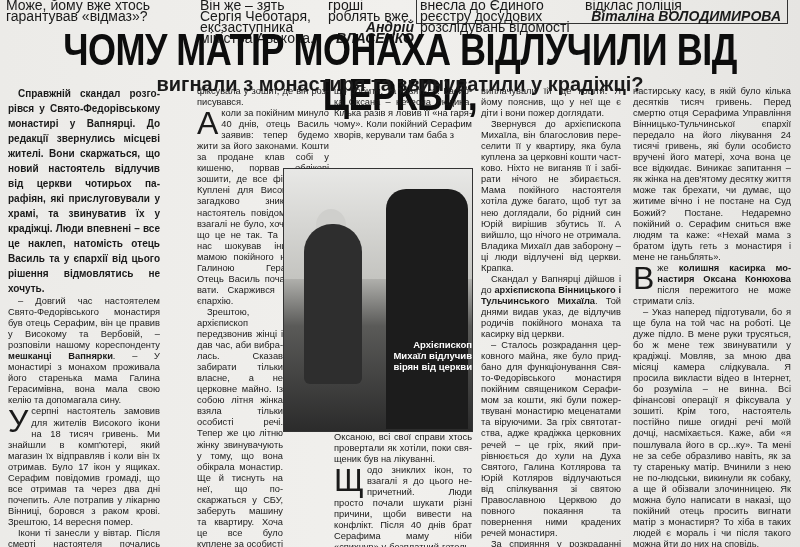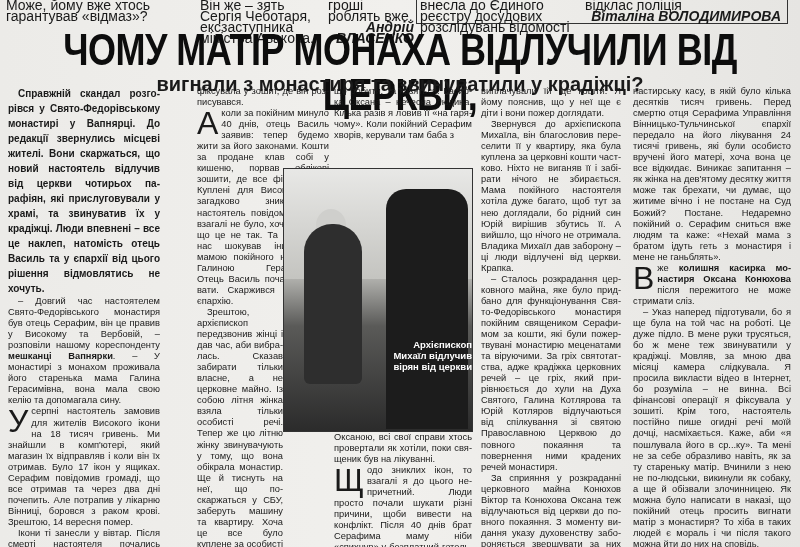--- a/index.html
+++ b/index.html
@@ -72,20 +72,21 @@
   </div>
 
   <div class="col" style="left:334px;top:432px;width:138px;">
     <p class="noi">Оксаною, всі свої справи хтось провертали як хотіли, поки свя­щеник був на лікуванні.</p>
     <p class="noi"><span class="drop">Щ</span><span>одо зниклих ікон, то взагалі я до цього не­причетний. Люди просто поча­ли шукати різні причини, щоби вивести на конфлікт. Після 40 днів брат Серафима маму ніби «спихнув» у безплатний готель, сам живе у Києві, не бідує. Фак­тично ми би опалювали монас­тир заради однієї людини. Крім того, Юрій просив, щоби ми</span></p>
   </div>
 
   <div class="col" style="left:481px;top:86px;width:140px;">
     <p class="noi">виплачували їй ще кошти. Я йому пояснив, що у неї ще є діти і вони пожер доглядати.</p>
     <p>Звернувся до архієпископа Михаїла, він благословив пере­селити її у квартиру, яка була куплена за церковні кошти част­ково. Ніхто не виганяв її і забі­рати нічого не збирається. Мама покійного настоятеля хоті­ла дуже багато, щоб тут за нею доглядали, бо рідний син Юрій вирішив збутись її. А вийшло, що нічого не отримала. Владика Михаїл дав заборону – ці люди відлучені від церкви. Крапка.</p>
+    <p><span>Скандал у Вапнярці дійшов і до </span><span class="b">архієпископа Вінницького і Тульчинського Михаїла</span><span>. Той днями видав указ, де відлучив родичів покійного монаха та касирку від церкви.</span></p>
     <p>– Сталось розкрадання цер­ковного майна, яке було прид­бано для функціонування Свя­то-Федорівського монастиря покійним священиком Серафи­мом за кошти, які були пожер­твувані монастирю меценатами та віруючими. За гріх святотат­ства, адже крадіжка церковних речей – це гріх, який при­рівнюється до хули на Духа Свя­того, Галина Котлярова та Юрій Котляров відлучаються від спілкування зі святою Право­славною Церквою до повного покаяння та повернення ними крадених речей монастиря.</p>
     <p>За сприяння у розкраданні церковного майна Конюхов Віктор та Конюхова Оксана теж відлучаються від церкви до по­вного покаяння. З моменту ви­дання указу духовенству забо­роняється звершувати за них будь-які молитви і допускати їх до таїнства. Ці особи розікрали фактично після смерті намісни­ка все майно монастиря та мо-</p>
   </div>
 
   <div class="col" style="left:633px;top:86px;width:158px;">
     <p class="noi">настирську касу, в якій було кілька десятків тисяч гривень. Перед смертю отця Серафима Управління Вінницько-Туль­чинської єпархії передало на його лікування 24 тисячі гри­вень, які були особисто вручені його матері, хоча вона це все відкидає. Виникає запитання – як жінка на дев'ятому десятку життя може так брехати, чи думає, що житиме вічно і не постане на Суд Божий? Поста­не. Недаремно покійний о. Серафим сниться вже людям та каже: «Нехай мама з братом ідуть геть з монастиря і мене не ганьблять».</p>
     <p class="noi"><span class="drop">В</span><span>же </span><span class="b">колишня касирка мо­настиря Оксана Конюхо­ва</span><span> після пережитого не може стримати сліз.</span></p>
     <p>– Указ наперед підготували, бо я ще була на той час на ро­боті. Це дуже підло. В мене руки трусяться, бо ж мене теж звинуватили у крадіжці. Мовляв, за мною два місяці камера слідкувала. Я просила викласти відео в Інтернет, бо розуміла – не винна. Всі фінансові операції я фіксувала у зошиті. Крім того, настоятель постійно пише огидні речі моїй дочці, на­сміхається. Каже, аби «я пошлу­вала його в ср...ку». Та мені не за себе образливо навіть, як за ту стареньку матір. Вчинили з нею не по-людськи, викинули як собаку, а ще й обізвали зло­чинницею. Як можна було на­писати в наказі, що покійний отець просить вигнати матір з монастиря? То хіба в таких лю­дей є мораль і чи після такого можна йти до них на сповідь.</p>
 
   </div>

